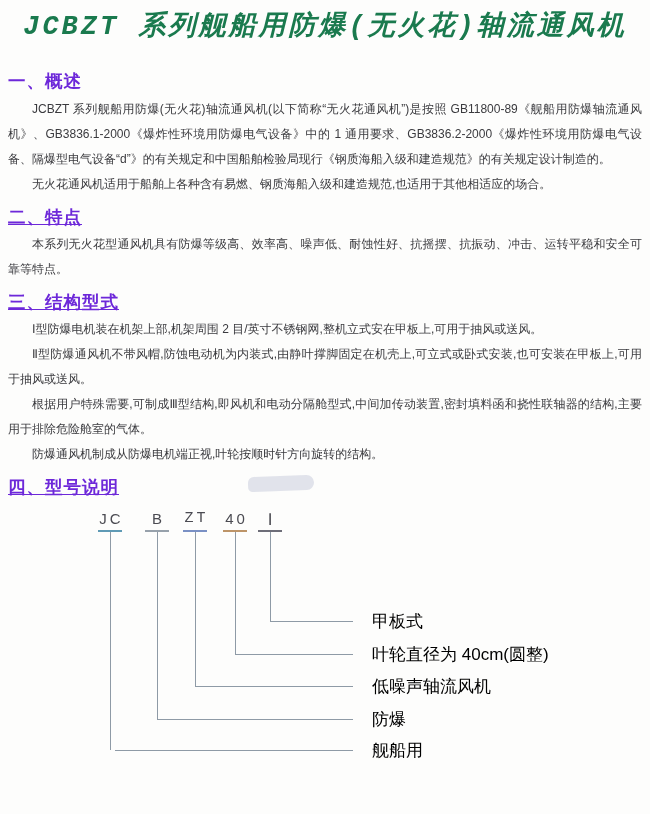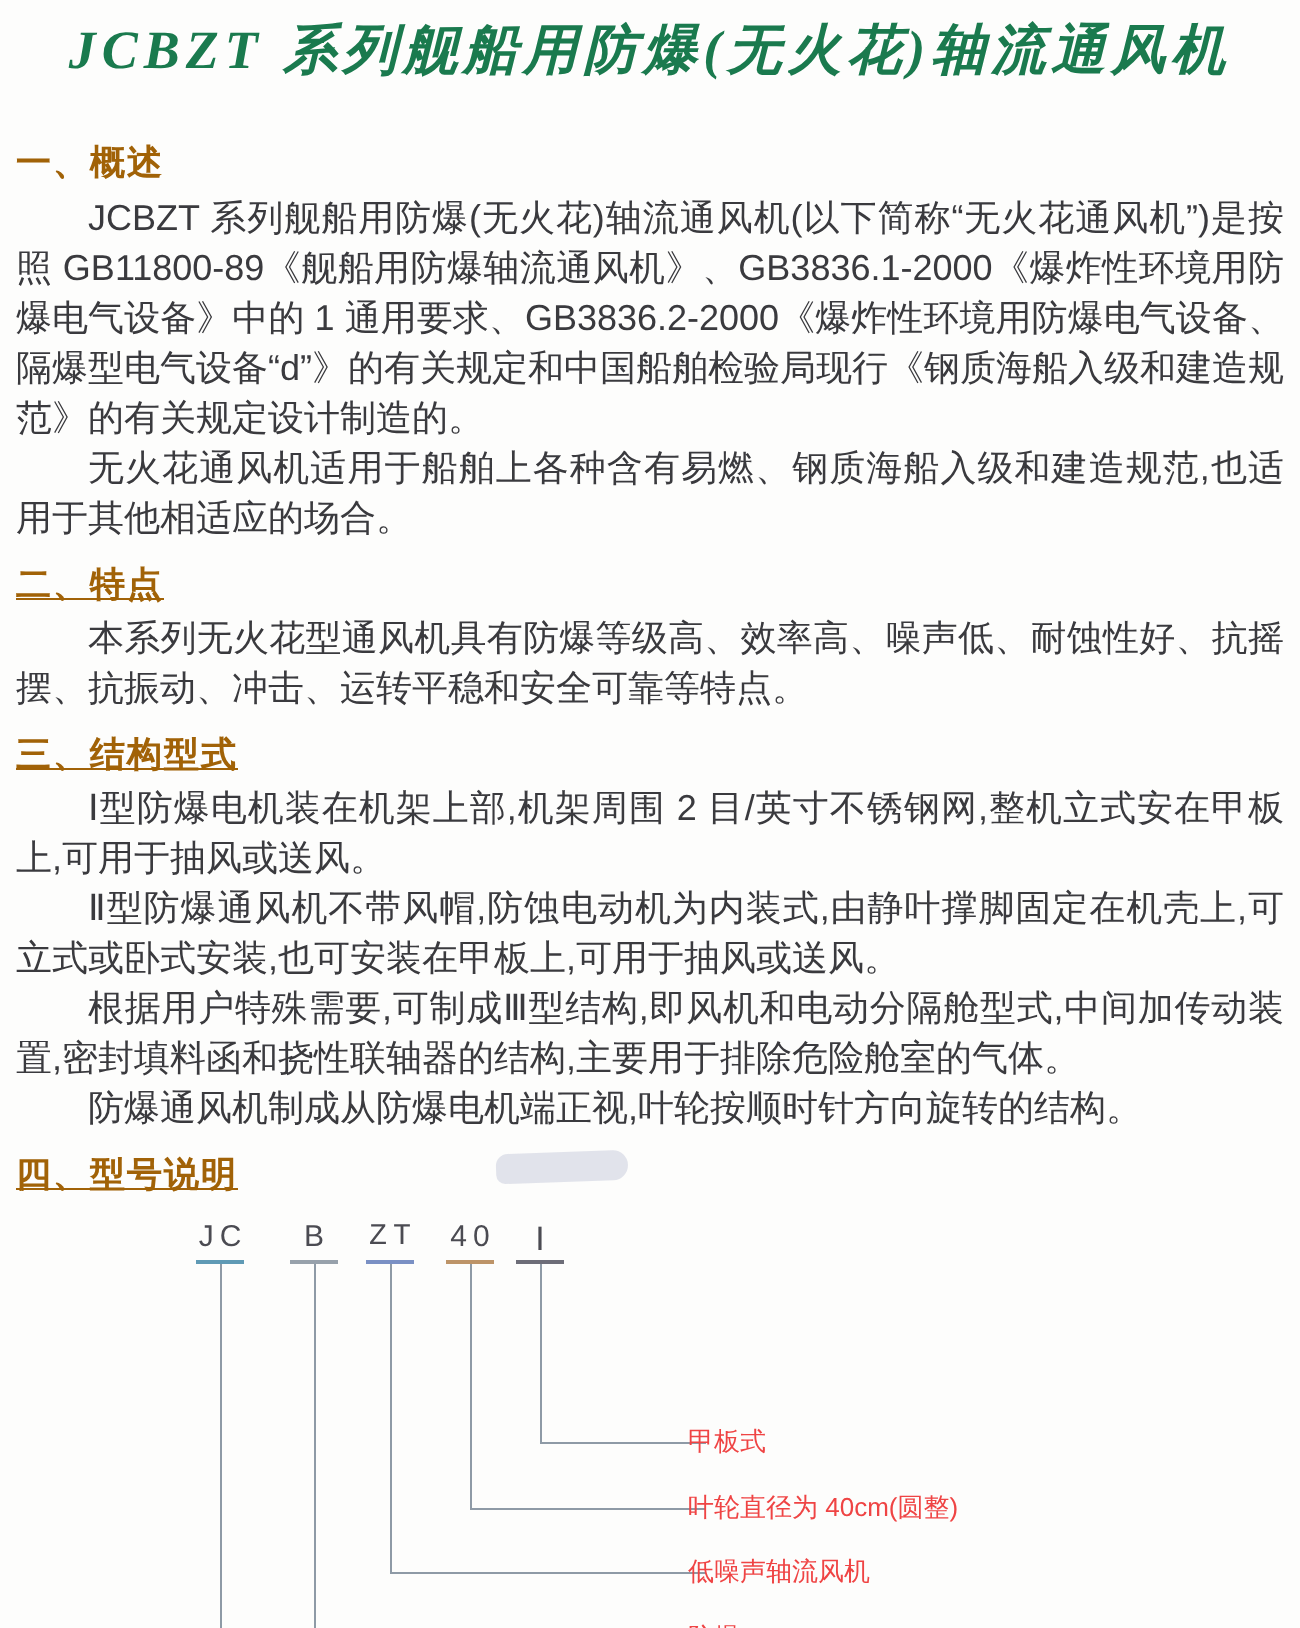--- a/index.html
+++ b/index.html
@@ -9,43 +9,43 @@
     overflow: hidden;
     font-family: "Liberation Sans", sans-serif;
     color: #3a3a3e;
     position: relative;
   }
   .page { padding: 0 8px; }
 
   .doc-title {
     margin-top: 7px;
     text-align: center;
-    font-family: Liberation Serif, serif;
+    font-family: Liberation Mono, monospace;
     font-style: italic;
     font-weight: bold;
     font-size: 27px;
     letter-spacing: 3px;
     color: #1a7a4e;
     white-space: nowrap;
   }
 
   .sec-heading {
     font-size: 17.5px;
     font-weight: bold;
-    color: #a16207;
+    color: #6d28d9;
     letter-spacing: 1px;
     line-height: 23px;
     position: relative;
   }
   .mt-lg { margin-top: 27px; }
   .mt-sm { margin-top: 9px; margin-bottom: 3px; text-decoration: underline; }
   .sec-heading.first { margin-bottom: 4px; }
 
   .body-para {
-    font-size: 18px;
+    font-size: 12px;
     line-height: 25px;
     text-align: justify;
     text-indent: 2em;
     color: #3a3a3e;
   }
 
   .smudge {
     position: absolute;
     left: 240px;
     top: 0px;
@@ -92,24 +92,24 @@
     width: 1px;
     background: #8e9aa6;
   }
   .dg-hline {
     position: absolute;
     height: 1px;
     background: #8e9aa6;
   }
   .dg-label {
     position: absolute;
-    left: 336px;
+    left: 364px;
     transform: translateY(-50%);
-    font-size: 13px;
-    color: #ef4444;
+    font-size: 17px;
+    color: #000000;
     white-space: nowrap;
   }
   
   .x1 { left: 102px; }
   .x2 { left: 149px; }
   .x3 { left: 187px; font-family: Liberation Mono, monospace; }
   .x4 { left: 227px; }
   .x5 { left: 262px; }
 </style>
 </head>

